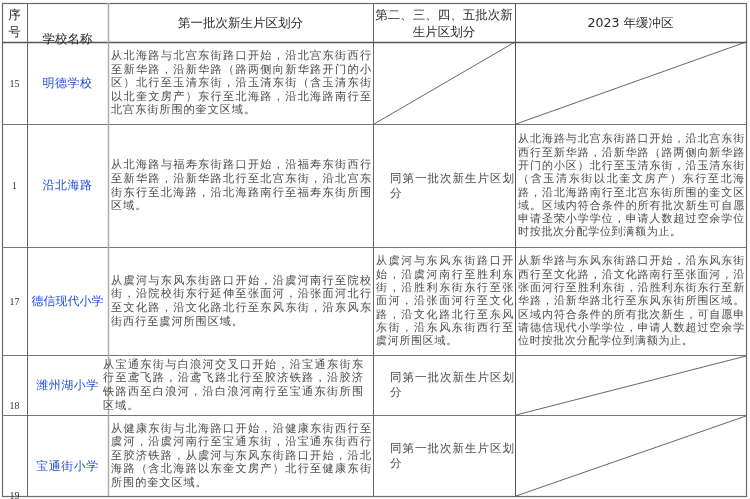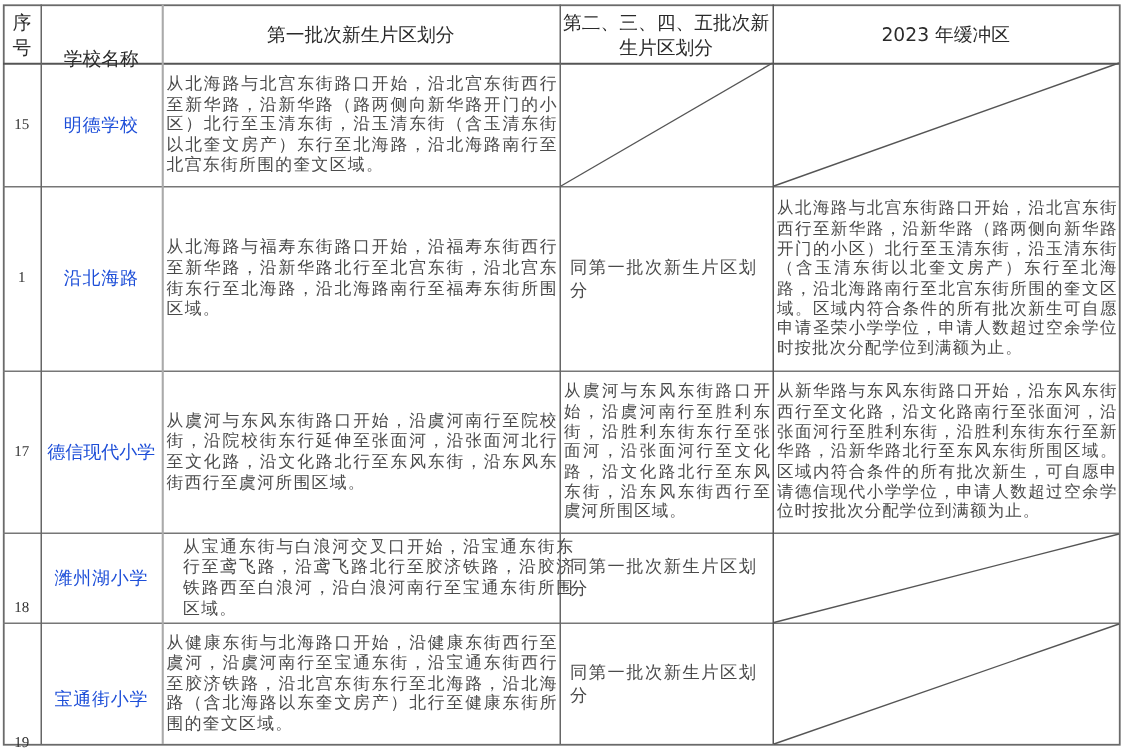--- a/index.html
+++ b/index.html
@@ -58,21 +58,21 @@
     }
     .txt-small {
       font-size: 11px;
       line-height: 13.3px;
       letter-spacing: 0.7px;
     }
     .same {
       font-size: 11.5px;
       color: #4a4a4a;
       letter-spacing: 1px;
-      padding-left: 7px;
+      padding-left: 17px;
     }
     svg.lines {
       position: absolute;
       left: 0;
       top: 0;
       width: 750px;
       height: 499px;
       pointer-events: none;
     }
   </style>
@@ -167,32 +167,32 @@
   <div class="cell txt txt-small" style="left:513px;top:244px;width:231px;height:108px;">
     <span>从新华路与东风东街路口开始，沿东风东街西行至文化路，沿文化路南行至张面河，沿张面河行至胜利东街，沿胜利东街东行至新华路，沿新华路北行至东风东街所围区域。区域内符合条件的所有批次新生，可自愿申请德信现代小学学位，申请人数超过空余学位时按批次分配学位到满额为止。</span>
   </div>
 
   <div class="cell num" style="left:0;top:352px;width:25px;height:60px;margin-top:20px;">
     <span>18</span>
   </div>
   <div class="cell name" style="left:25px;top:352px;width:81px;height:60px;">
     <span>潍州湖小学</span>
   </div>
-  <div class="cell txt" style="left:117px;top:352px;width:265px;height:60px;">
+  <div class="cell txt" style="left:98px;top:352px;width:265px;height:60px;">
     <span>从宝通东街与白浪河交叉口开始，沿宝通东街东行至鸢飞路，沿鸢飞路北行至胶济铁路，沿胶济铁路西至白浪河，沿白浪河南行至宝通东街所围区域。</span>
   </div>
   <div class="cell same" style="left:371px;top:352px;width:142px;height:60px;">
     <span>同第一批次新生片区划分</span>
   </div>
 
   <div class="cell num" style="left:0;top:412px;width:25px;height:81px;margin-top:40px;">
     <span>19</span>
   </div>
   <div class="cell name" style="left:25px;top:412px;width:81px;height:81px;margin-top:11px;">
     <span>宝通街小学</span>
   </div>
   <div class="cell txt" style="left:106px;top:412px;width:265px;height:81px;">
-    <span>从健康东街与北海路口开始，沿健康东街西行至虞河，沿虞河南行至宝通东街，沿宝通东街西行至胶济铁路，沿北宫东街东行至北海路，沿北海路（含北海路以东奎文房产）北行至健康东街所围的奎文区域。</span>
+    <span>从健康东街与北海路口开始，沿健康东街西行至虞河，沿虞河南行至宝通东街，沿宝通东街西行至胶济铁路，从虞河与东风东街路口开始，沿北海路（含北海路以东奎文房产）北行至健康东街所围的奎文区域。</span>
   </div>
   <div class="cell same" style="left:371px;top:412px;width:142px;height:81px;">
     <span>同第一批次新生片区划分</span>
   </div>
 </div>
 
 </body></html>

